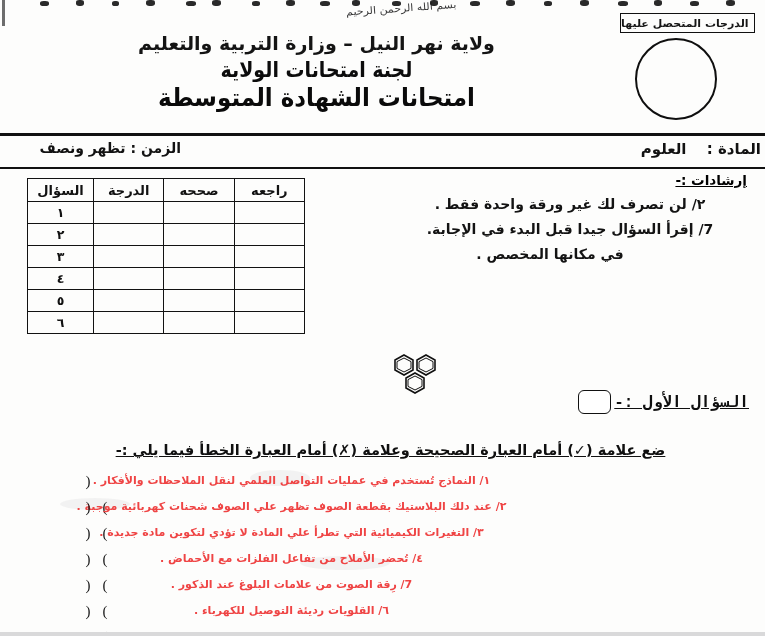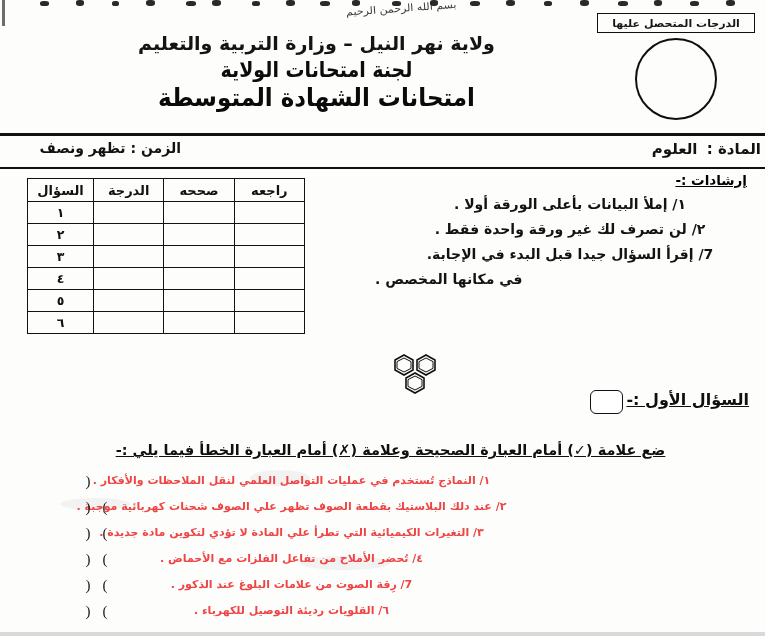--- a/index.html
+++ b/index.html
@@ -96,27 +96,27 @@
     color: #0a0a0a;
     white-space: nowrap;
     transform: scaleY(1.08);
   }
 
   
   .marks-box {
     position: absolute;
     top: 13px;
     right: 10px;
-    width: 158px;
+    width: 135px;
     height: 20px;
     border: 1.6px solid #111;
     box-sizing: border-box;
     display: flex;
     align-items: center;
-    justify-content: center;
+    justify-content: flex-end;
   }
   .marks-box span {
     font-size: 11px;
     font-weight: bold;
     color: #161616;
     white-space: nowrap;
     transform: scaleY(0.95);
   }
   .marks-circle {
     position: absolute;
@@ -144,21 +144,21 @@
   
   .subject {
     position: absolute;
     top: 140px;
     right: 4px;
     font-size: 15px;
     font-weight: bold;
     color: #121212;
     white-space: nowrap;
   }
-  .subject .label { margin-left: 4px; }
+  .subject .label { margin-left: 15px; }
   .time {
     position: absolute;
     top: 140px;
     right: 584px;
     font-size: 14px;
     font-weight: bold;
     color: #121212;
     white-space: nowrap;
     transform: scaleY(1.05);
   }
@@ -210,41 +210,42 @@
     font-size: 14px;
     font-weight: bold;
     color: #131313;
     line-height: 25px;
     text-align: center;
     padding-left: 30px;
     white-space: nowrap;
   }
   .instr-list li .cont {
     display: block;
-    text-align: left;
+    text-align: center;
     padding-right: 40px;
   }
 
   
   .hex-deco {
     position: absolute;
     top: 352px;
     left: 389px;
     width: 52px;
     height: 46px;
   }
 
   
   .q1-head {
     position: absolute;
     top: 390px;
     right: 16px;
     display: flex;
-    align-items: flex-start;
+    align-items: center;
     gap: 3px;
+    font-family: Liberation Mono, monospace;
   }
   .q1-head .q1-title {
     font-size: 16px;
     font-weight: bold;
     color: #0f0f0f;
     text-decoration: underline;
     white-space: nowrap;
   }
   .q1-score {
     width: 33px;
@@ -427,21 +428,20 @@
         <td></td>
         <td></td>
         <td></td>
         <td>٦</td>
       </tr>
     </tbody>
   </table>
 
   <div class="instr-title">إرشادات :-</div>
   <ul class="instr-list">
-    <li>١/ إملأ البيانات بأعلى الورقة أولا .</li>
     <li>٢/ لن تصرف لك غير ورقة واحدة فقط .</li>
     <li>7/ إقرأ السؤال جيدا قبل البدء في الإجابة.</li>
     <li>
       <span class="cont">في مكانها المخصص .</span>
     </li>
   </ul>
 
   <div class="hex-deco">
     <svg viewBox="0 0 52 46" width="52" height="46" aria-hidden="true">
       <g fill="none" stroke="#111" stroke-width="1.6">

